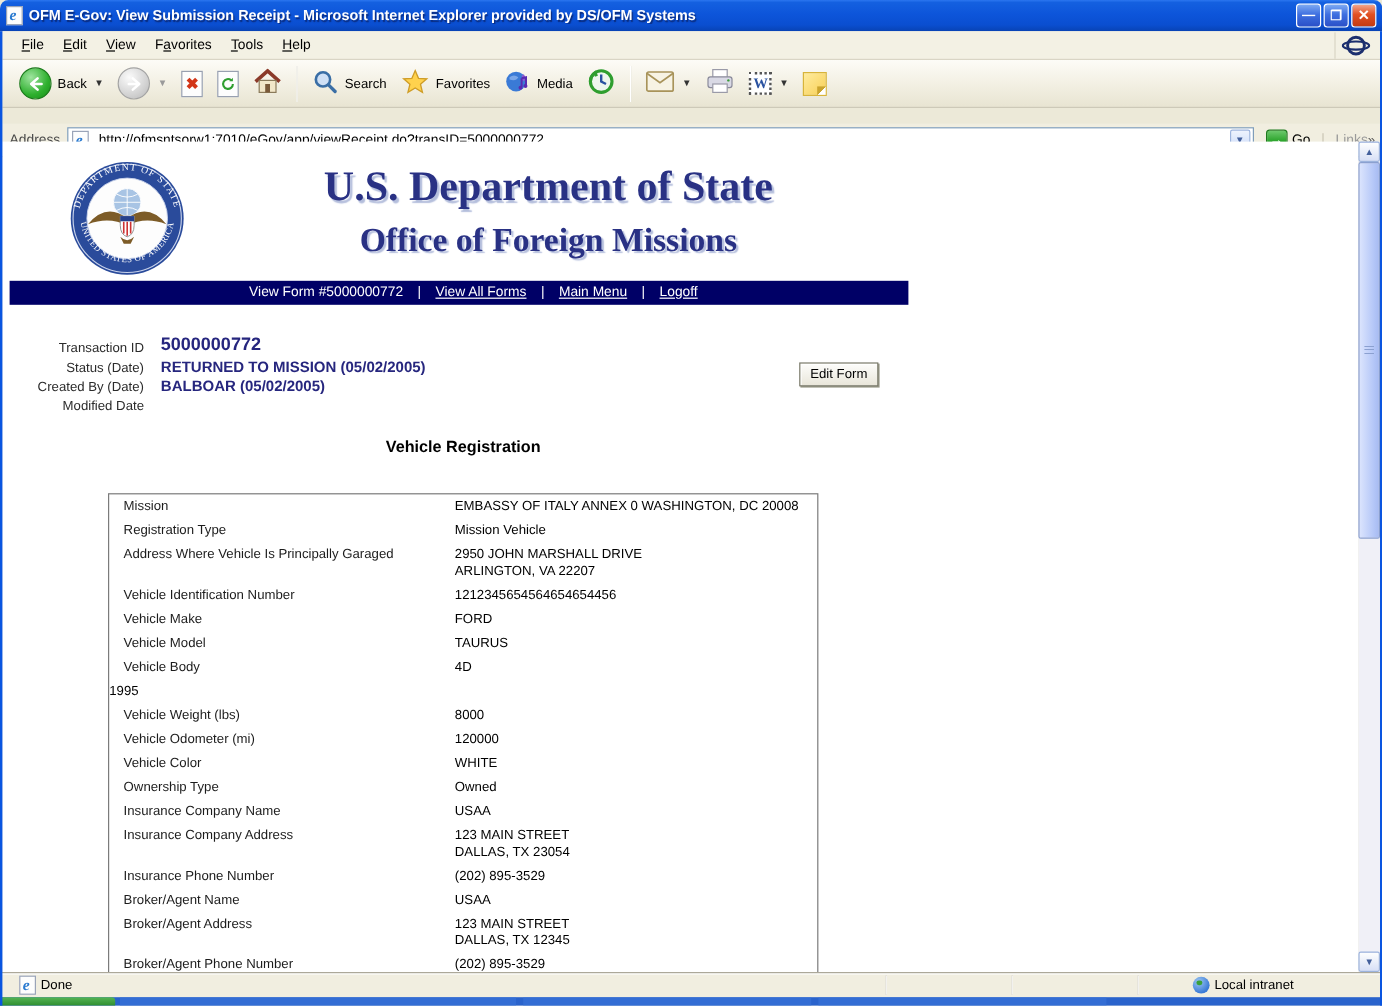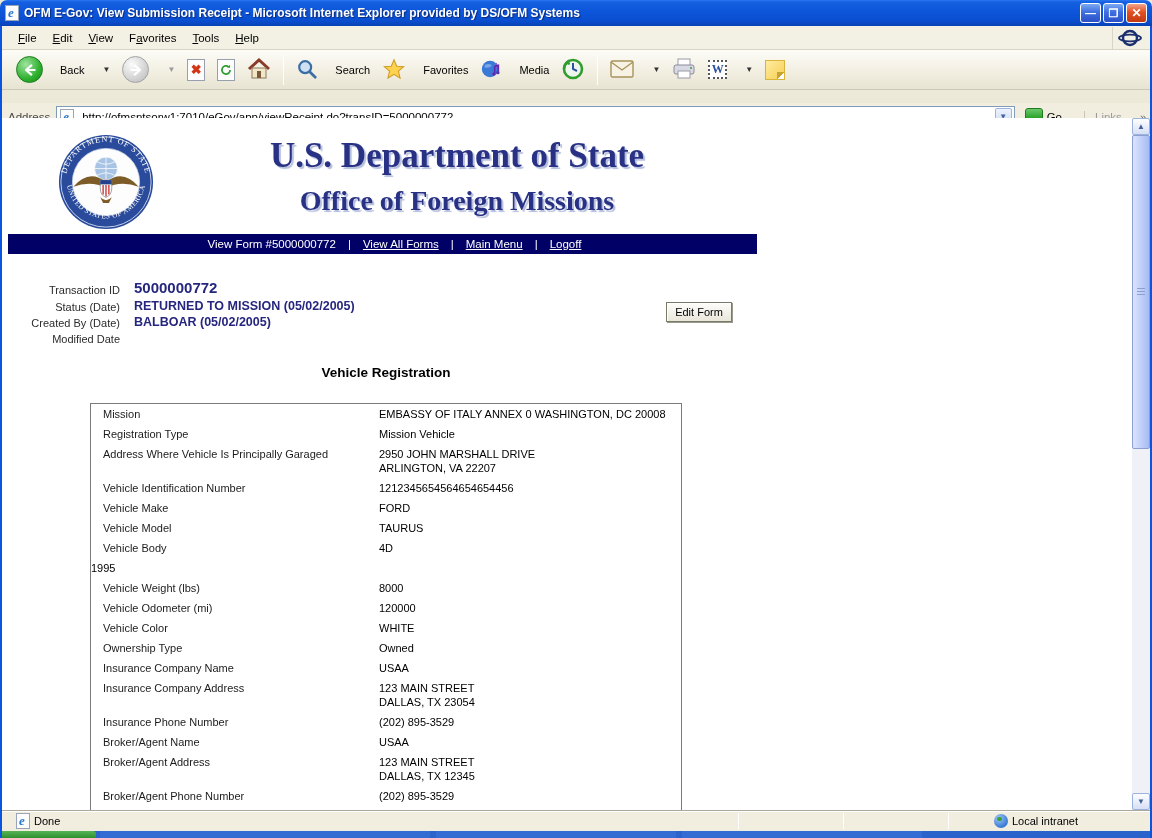--- a/index.html
+++ b/index.html
@@ -33,21 +33,21 @@
     padding-left:8px; font-size:11.5px; color:#000; }
   .menu-item { padding:3px 8px; cursor:pointer; }
   .menu-item .accel { text-decoration:underline; }
   .throbber { position:absolute; right:4px; top:1px; width:34px; height:22px;
     display:flex; align-items:center; justify-content:center; border-left:1px solid #d9d5c5; }
 
   
   .toolbar { position:absolute; left:2px; top:50px; width:1148px; height:40px;
     background:linear-gradient(180deg,#fdfcf7,#f1eee0 60%,#e8e4d2); border-bottom:1px solid #cdc9b8;
     display:flex; align-items:center; padding-left:8px; font-size:11px; }
-  .tbtn { display:flex; align-items:center; gap:17px; padding:3px 6px; border-radius:3px; cursor:pointer; }
+  .tbtn { display:flex; align-items:center; gap:5px; padding:3px 6px; border-radius:3px; cursor:pointer; }
   .tsep { width:1px; height:30px; background:#c9c5b4; border-right:1px solid #fff; margin:0 6px; }
   .dd { font-size:8px; color:#333; margin-left:1px; }
   .dd.dis { color:#9a9a9a; }
   .circle-btn { width:27px; height:27px; border-radius:50%; display:flex; align-items:center;
     justify-content:center; }
   .back-circle { background:radial-gradient(circle at 35% 30%, #9fe49f, #2eb02e 60%, #168a16);
     border:1px solid #1d7a1d; }
   .fwd-circle { background:radial-gradient(circle at 35% 30%, #fbfbfb, #d3d3d3 60%, #b7b7b7);
     border:1px solid #a3a3a3; }
   .page-ico { width:18px; height:22px; background:#fdfdfd; border:1px solid #98a0b0;
@@ -69,22 +69,22 @@
   .addr-field { flex:1; height:22px; background:#fff; border:1px solid #7f9db9;
     display:flex; align-items:center; padding:0 2px 0 3px; gap:8px; }
   .addr-url { flex:1; font-size:11.5px; color:#000; white-space:nowrap; overflow:hidden; }
   .combo-dd { width:17px; height:18px; background:linear-gradient(180deg,#eef3fd,#c9d9f8);
     border:1px solid #9cb3dd; border-radius:2px; display:flex; align-items:center;
     justify-content:center; font-size:8px; color:#44609c; cursor:pointer; }
   .go-btn { display:flex; align-items:center; gap:4px; cursor:pointer; padding:2px 4px; }
   .go-ico { width:18px; height:18px; border-radius:3px; border:1px solid #1d7a1d; color:#fff;
     background:linear-gradient(180deg,#6cc86c,#2aa32a 55%,#168a16); display:flex;
     align-items:center; justify-content:center; font-weight:bold; font-size:11px; }
-  .links-area { display:flex; align-items:center; gap:18px; border-left:1px solid #c9c5b4;
-    padding-left:10px; color:#9a9a9a; cursor:pointer;margin-left:12px; }
+  .links-area { display:flex; align-items:center; gap:0; border-left:1px solid #c9c5b4;
+    padding-left:10px; color:#9a9a9a; cursor:pointer; }
   .chev { color:#555; font-size:11px; letter-spacing:-2px; }
 
   
   .content { position:absolute; left:2px; top:118px; width:1130px; height:692px;
     background:#fff; overflow:hidden; }
 
   .seal { position:absolute; left:56px; top:16px; width:96px; height:96px; }
 
   .dos-head { position:absolute; left:170px; top:18px; width:570px; text-align:center;
     font-family:"Liberation Serif", serif; font-weight:bold; color:#293184;
@@ -104,21 +104,21 @@
   .tx-id { font-size:15px; }
 
   .edit-btn { position:absolute; left:664px; top:184px; width:66px; height:20px;
     background:linear-gradient(180deg,#fdfdfb,#e9e6da); border:1px solid #7a7a6a;
     box-shadow:inset 1px 1px 0 #fff, 1px 1px 0 #9a9a8a; font-size:11px; color:#000;
     display:flex; align-items:center; justify-content:center; cursor:pointer; }
 
   .section-title { position:absolute; left:88px; top:247px; width:592px; text-align:center;
     font-size:13.5px; font-weight:bold; color:#000; }
 
-  .vtable { position:absolute; left:88px; top:285px; width:592px; border:1px solid #7b7b7b;
+  .vtable { position:absolute; left:88px; top:293px; width:592px; border:1px solid #7b7b7b;
     background:#fff; }
   .trow { display:flex; padding:3px 0; }
   .tlabel { width:288px; padding-left:12px; font-size:11px; color:#1c1c1c; line-height:14px; }
   .tvalue { flex:1; font-size:11px; font-weight:normal; color:#000; line-height:14px;
     white-space:pre-line; }
 
   
   .scrollbar { position:absolute; right:2px; top:118px; width:18px; height:692px;
     background:#f0f0f7; }
   .sb-btn { position:absolute; left:0; width:18px; height:17px;

